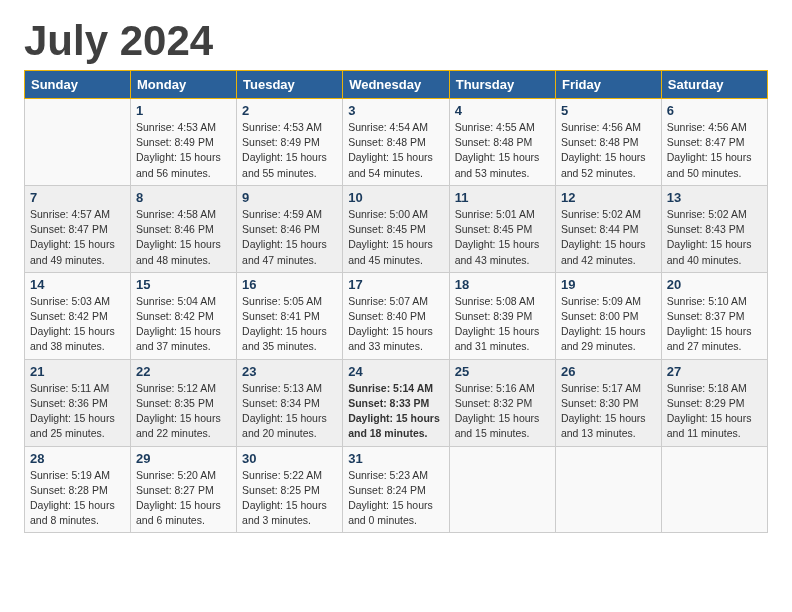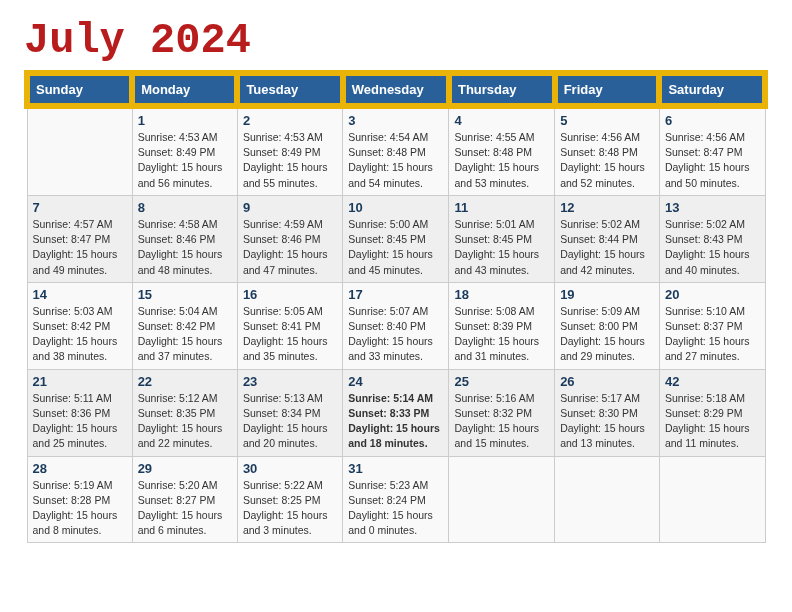--- a/index.html
+++ b/index.html
@@ -24,42 +24,41 @@
     .logo-icon {
       width: 32px;
       height: 32px;
     }
     .title-block {
       text-align: right;
     }
     .month-title {
       font-size: 42px;
       font-weight: bold;
-      color: #b91c1c;
+      color: #404040;
       line-height: 1;
-      font-family: Liberation Mono, monospace;
     }
     .location-title {
       font-size: 16px;
       color: #1a3a5c;
       font-weight: normal;
     }
     table {
       width: 100%;
       border-collapse: collapse;
       font-size: 11px;
     }
     thead tr th {
       background-color: #2a6099;
       color: #fff;
       text-align: left;
       padding: 6px 6px;
       font-size: 13px;
       font-weight: bold;
-      border: 6px solid #eab308;
+      border: 1px solid #eab308;
     }
     tbody tr td {
       border: 1px solid #ccc;
       vertical-align: top;
       padding: 4px 5px;
       min-height: 80px;
       width: 107px;
     }
     tbody tr:nth-child(odd) td {
       background-color: #f9f9f9;
@@ -289,21 +288,21 @@
 and 15 minutes.</div>
         </td>
         <td>
           <span class="day-number">26</span>
           <div class="day-info" style="white-space: pre-line;">Sunrise: 5:17 AM
 Sunset: 8:30 PM
 Daylight: 15 hours
 and 13 minutes.</div>
         </td>
         <td>
-          <span class="day-number">42</span>
+          <span class="day-number">27</span>
           <div class="day-info" style="white-space: pre-line;">Sunrise: 5:18 AM
 Sunset: 8:29 PM
 Daylight: 15 hours
 and 11 minutes.</div>
         </td>
       </tr>
       <tr>
         <td>
           <span class="day-number">28</span>
           <div class="day-info" style="white-space: pre-line;">Sunrise: 5:19 AM

